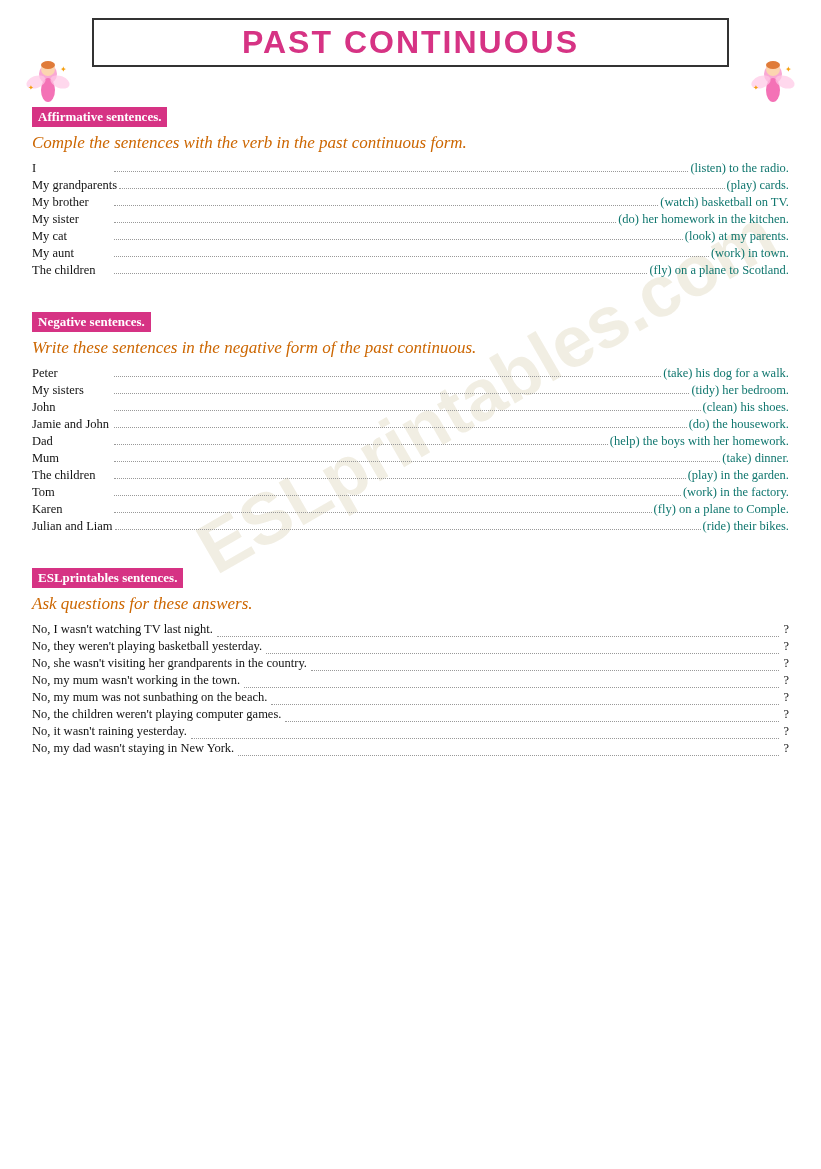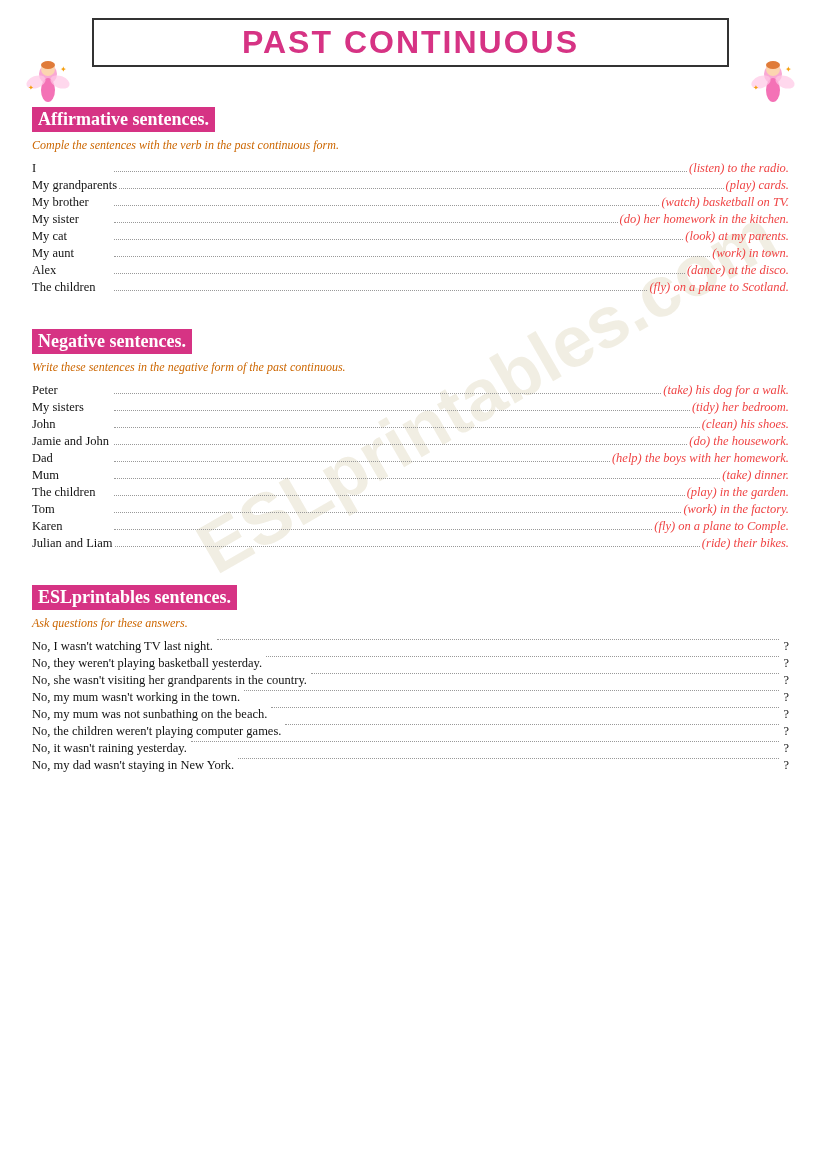--- a/index.html
+++ b/index.html
@@ -38,33 +38,33 @@
       height: 52px;
     }
     .fairy-left { left: 22px; }
     .fairy-right { right: 22px; }
 
     
     .section-header {
       display: inline-block;
       background-color: #d63384;
       color: #fff;
-      font-size: 18px;
+      font-size: 13px;
       font-weight: bold;
       padding: 2px 6px;
       margin-bottom: 6px;
       margin-top: 14px;
       text-align: center;
     }
 
     
     .instruction {
       color: #cc6600;
       font-style: italic;
-      font-size: 12px;
+      font-size: 17px;
       margin-bottom: 8px;
     }
 
     
     .sentence-line {
       display: flex;
       align-items: baseline;
       margin-bottom: 2px;
       font-size: 12.5px;
     }
@@ -73,28 +73,27 @@
       min-width: 80px;
     }
     .dots {
       flex: 1;
       border-bottom: 1px dotted #999;
       margin: 0 2px;
       min-width: 60px;
     }
     .verb {
       white-space: nowrap;
-      color: #ef4444;
-      font-style: italic;
+      color: #0f766e;
     }
 
     
     .inter-line {
       display: flex;
-      align-items: flex-start;
+      align-items: flex-end;
       margin-bottom: 2px;
       font-size: 12.5px;
     }
     .inter-text {
       white-space: nowrap;
     }
     .inter-dots {
       flex: 1;
       border-bottom: 1px dotted #999;
       margin: 0 4px;
@@ -199,25 +198,20 @@
     <span class="subject">My cat</span>
     <span class="dots"></span>
     <span class="verb">(look) at my parents.</span>
   </div>
         <div class="sentence-line">
     <span class="subject">My aunt</span>
     <span class="dots"></span>
     <span class="verb">(work) in town.</span>
   </div>
         <div class="sentence-line">
-    <span class="subject">Alex </span>
-    <span class="dots"></span>
-    <span class="verb">(dance) at the disco.</span>
-  </div>
-        <div class="sentence-line">
     <span class="subject">The children</span>
     <span class="dots"></span>
     <span class="verb">(fly) on a plane to Scotland.</span>
   </div>
       </div>
   </div>
 
   <br>
 
   

